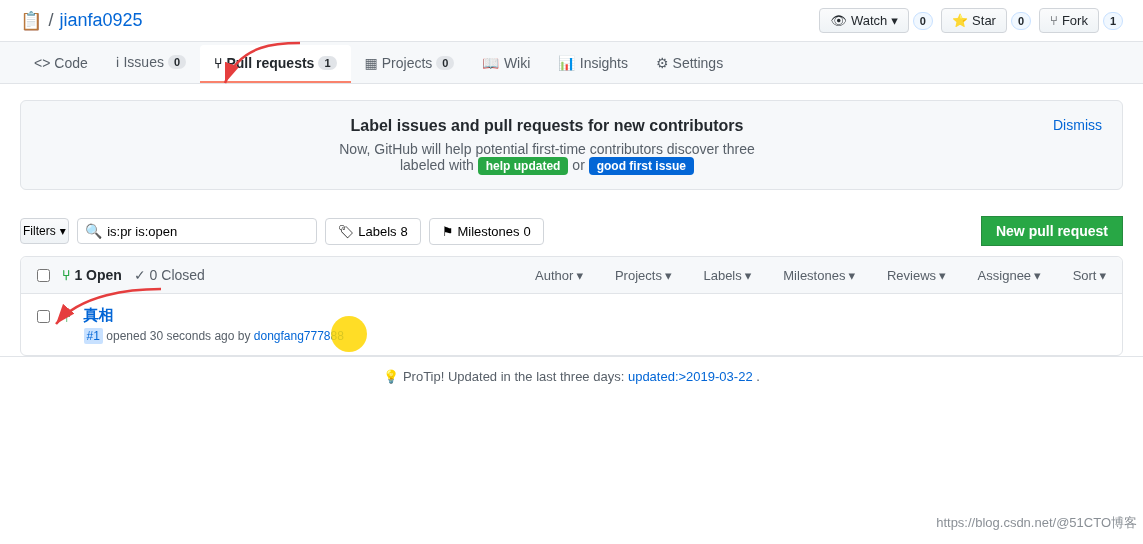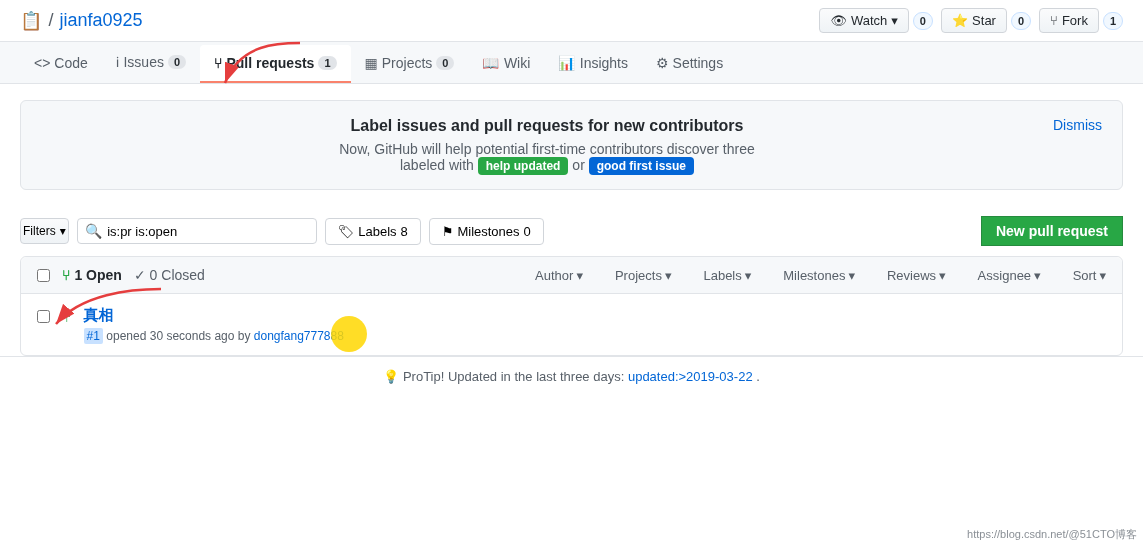--- a/index.html
+++ b/index.html
@@ -122,21 +122,21 @@
 
     
     .protip {
       padding: 12px 20px; text-align: center; font-size: 13px; color: #586069;
       border-top: 1px solid #e1e4e8;
     }
     .protip a { color: #0366d6; margin-top: 21px; }
 
     
     .watermark {
-      position: fixed; bottom: 2px; right: 6px; font-size: 11px; color: #586069; opacity: 0.7; margin-top: 35px;
+      position: fixed; bottom: 12px; right: 6px; font-size: 13px; color: #586069; opacity: 0.7; margin-top: 35px;
     }
 
     
     .page-wrapper { position: relative; }
   </style>
 </head>
 <body>
 
 <div class="page-wrapper">
 

